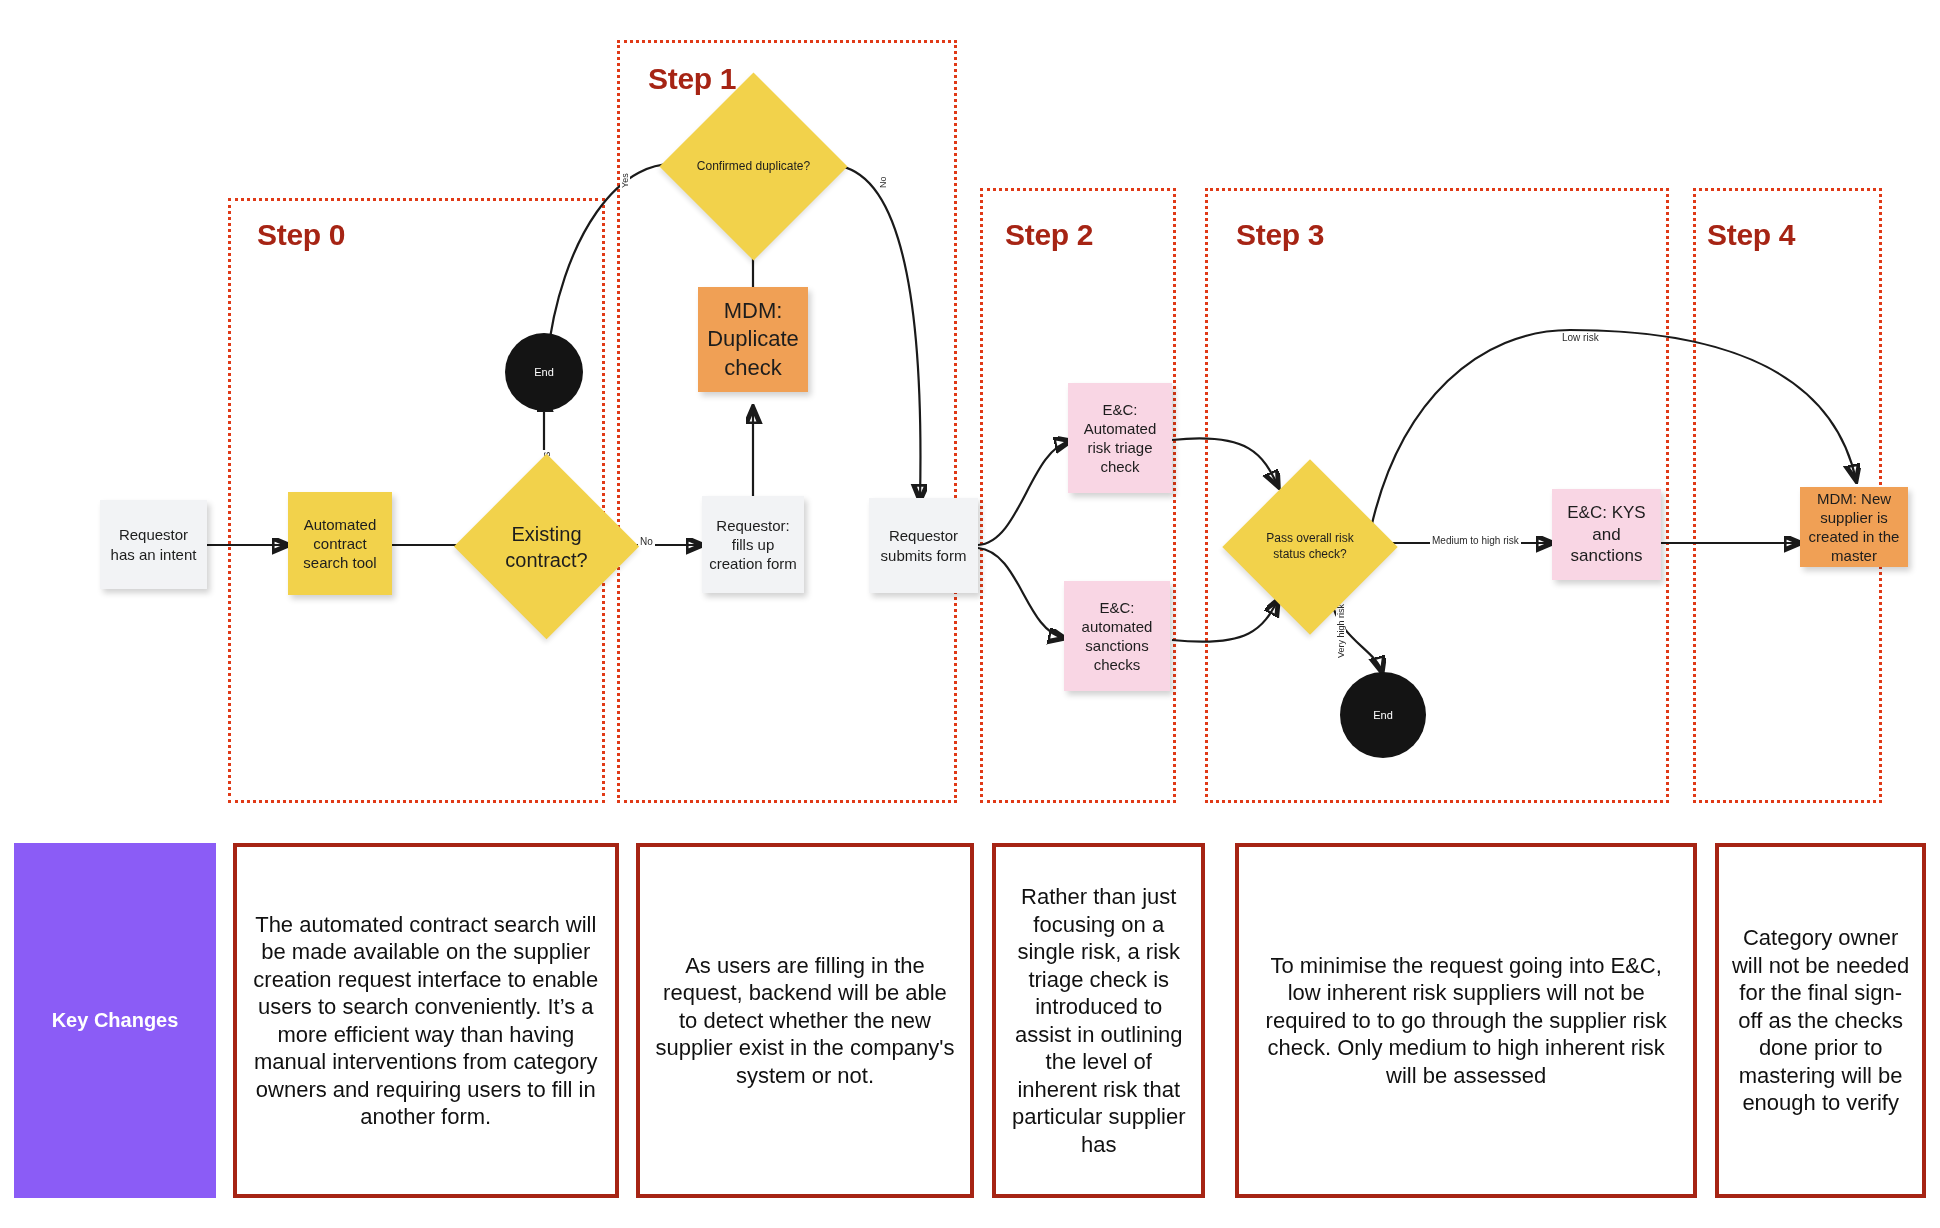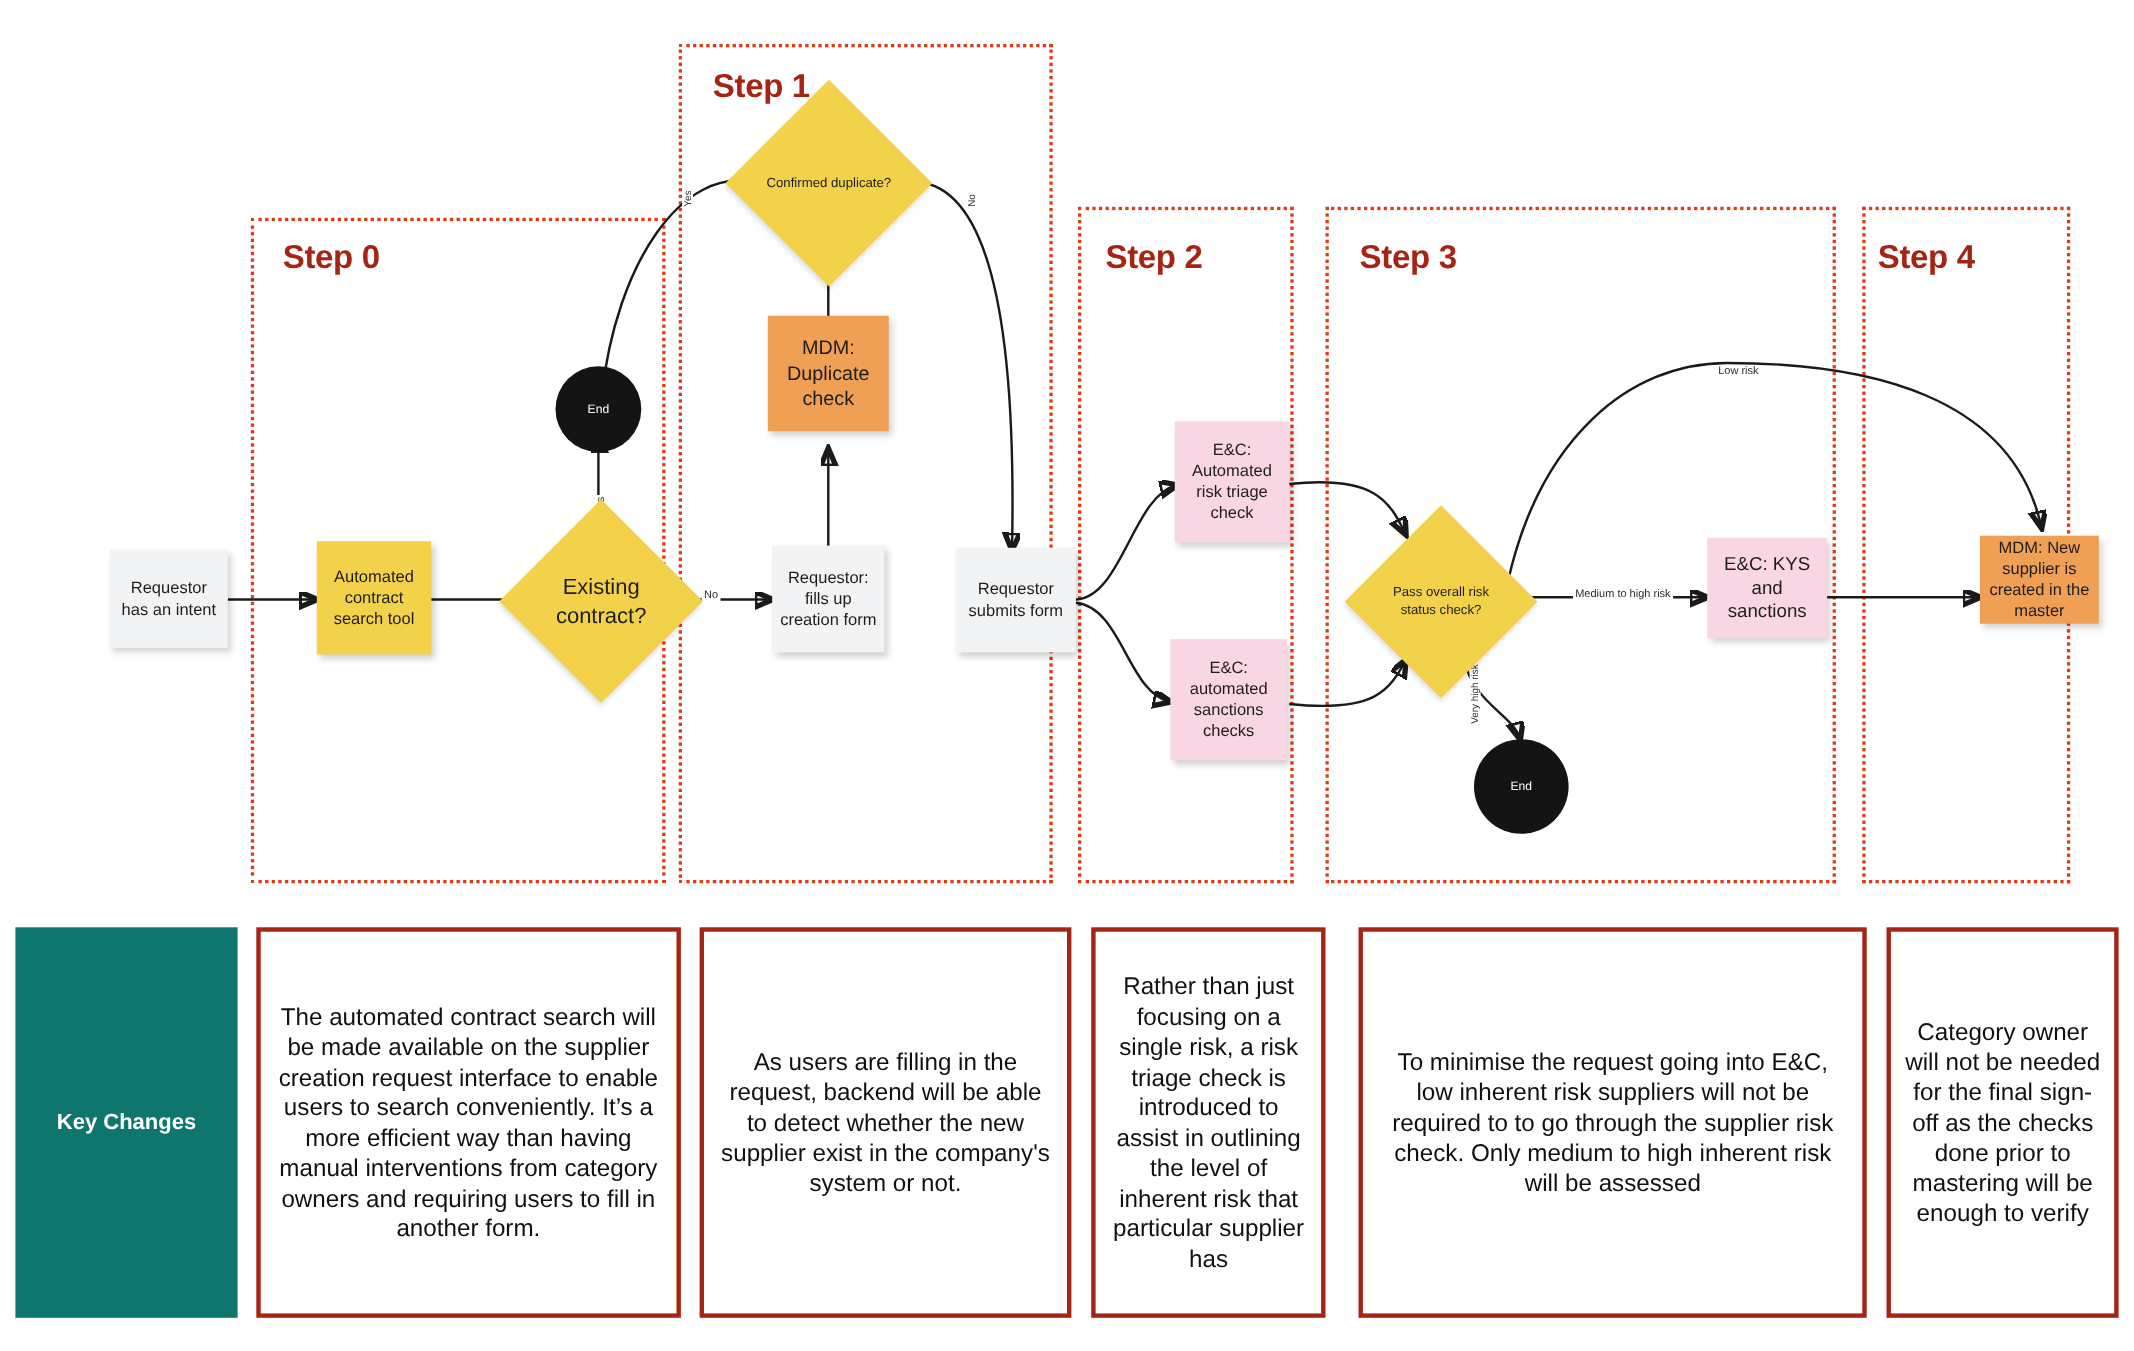--- a/index.html
+++ b/index.html
@@ -105,21 +105,21 @@
   .wire-label.vert { transform: rotate(-90deg); transform-origin: left top; }
 
   
   #keybar {
     position: absolute;
     left: 0;
     display: flex;
     align-items: stretch;
   }
   .key-title {
-    background: #0f766e;
+    background: #8b5cf6;
     color: #ffffff;
     font-weight: bold;
     font-size: 20px;
     display: flex;
     align-items: center;
     justify-content: center;
     text-align: center;
   }
   .key-cell {
     border: 4px solid #a62414;
@@ -211,21 +211,21 @@
     <div class="dtext">Existing contract?</div>
   </div>
 
   <div class="endnode" style="left:505px; top:333px; width:78px; height:78px;">End</div>
 
   <div class="diamond" style="left:687px; top:100px; width:133px; height:133px;">
     <div class="dshape"></div>
     <div class="dtext" style="font-size:12px;">Confirmed duplicate?</div>
   </div>
 
-  <div class="node orange" style="left:698px; top:287px; width:110px; height:105px; font-size:18px;">MDM: Duplicate check</div>
+  <div class="node orange" style="left:698px; top:287px; width:110px; height:105px; font-size:22px;">MDM: Duplicate check</div>
 
   <div class="node grey" style="left:702px; top:496px; width:102px; height:97px;">Requestor: fills up creation form</div>
 
   <div class="node grey" style="left:869px; top:498px; width:109px; height:95px;">Requestor submits form</div>
 
   <div class="node pink" style="left:1068px; top:383px; width:104px; height:110px;">E&amp;C: Automated risk triage check</div>
 
   <div class="node pink" style="left:1064px; top:581px; width:106px; height:110px;">E&amp;C: automated sanctions checks</div>
 
   <div class="diamond" style="left:1248px; top:485px; width:124px; height:124px;">

